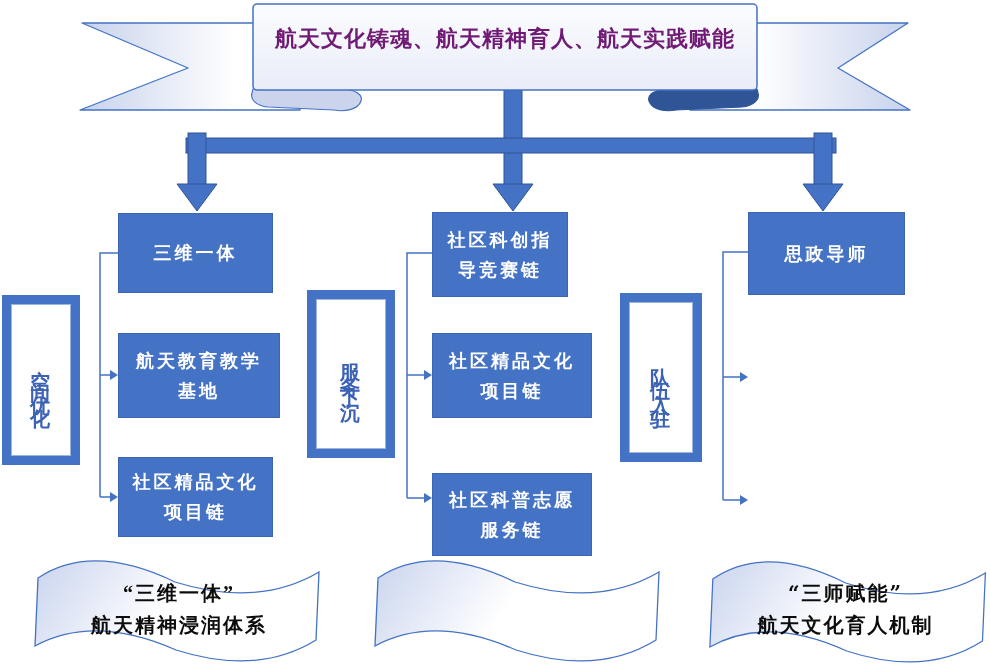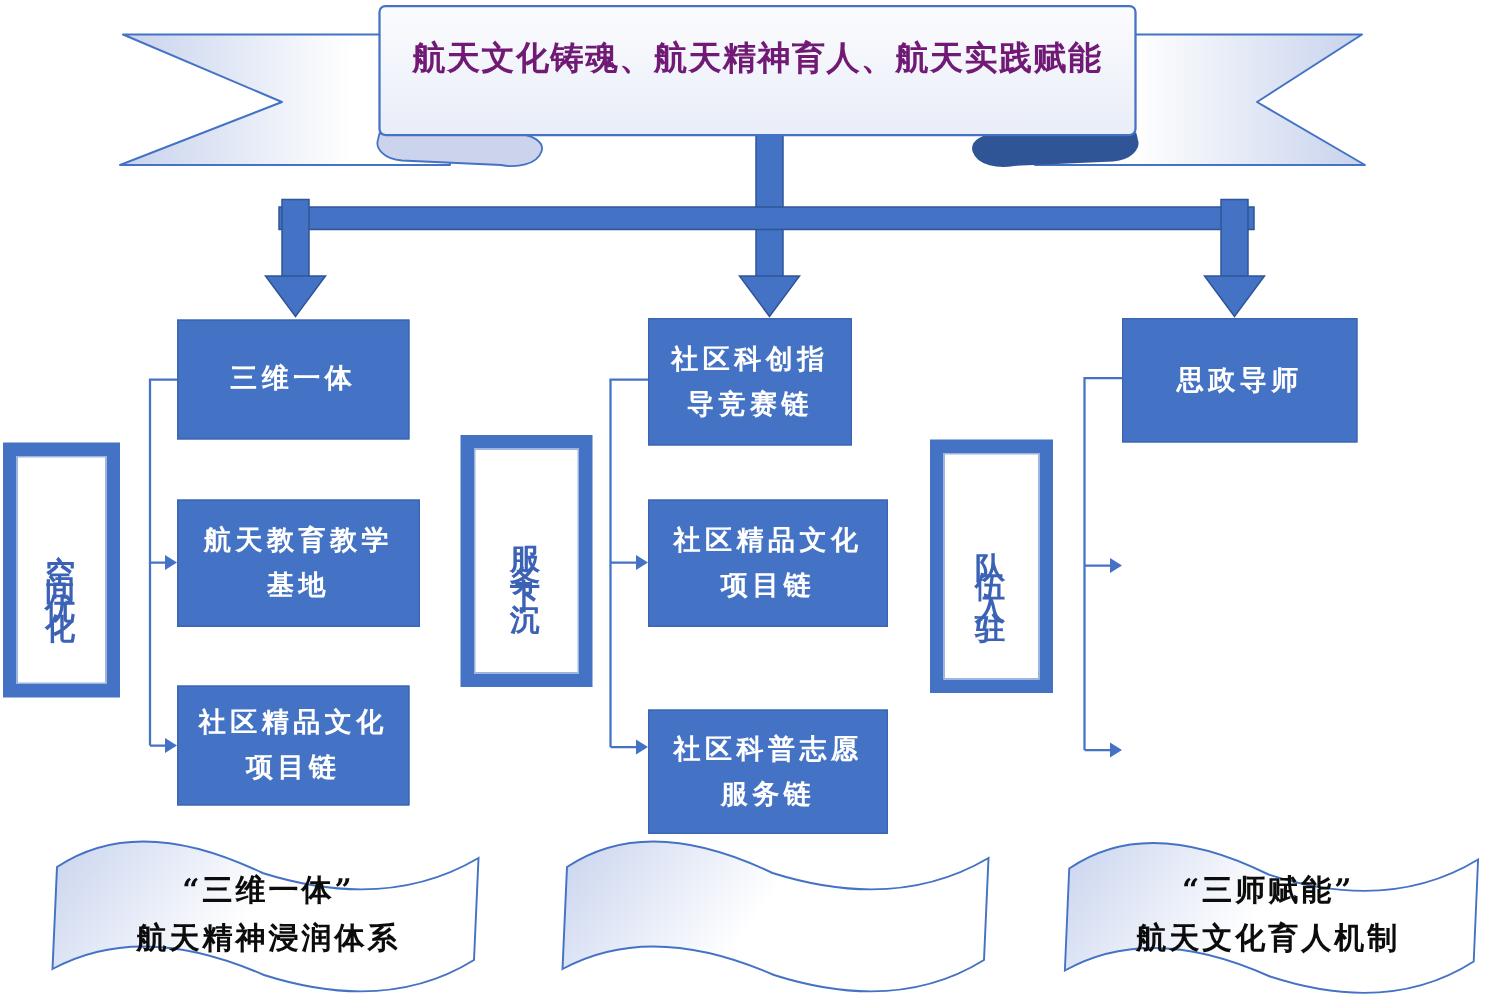--- a/index.html
+++ b/index.html
@@ -48,21 +48,21 @@
   .v-left{left:2px;top:295px;width:78px;height:170px;}
   .v-mid{left:307px;top:290px;width:88px;height:168px;}
   .v-right{left:620px;top:293px;width:82px;height:169px;}
   
   .wave-caption{
     top:576px;height:66px;
     display:flex;flex-direction:column;align-items:center;justify-content:center;
     font-size:20px;font-weight:bold;color:#0c0c0c;letter-spacing:2px;line-height:32px;
     text-align:center;
   }
-  .w1{left:33px;width:292px;}
+  .w1{left:33px;width:292px;font-family:Liberation Serif, serif;}
   .w2{left:372px;width:292px;}
   .w3{left:703px;width:285px;}
 </style>
 </head>
 <body>
 
 <div id="stage">
 
   <svg id="bg" viewBox="0 0 990 670">
     <defs>

